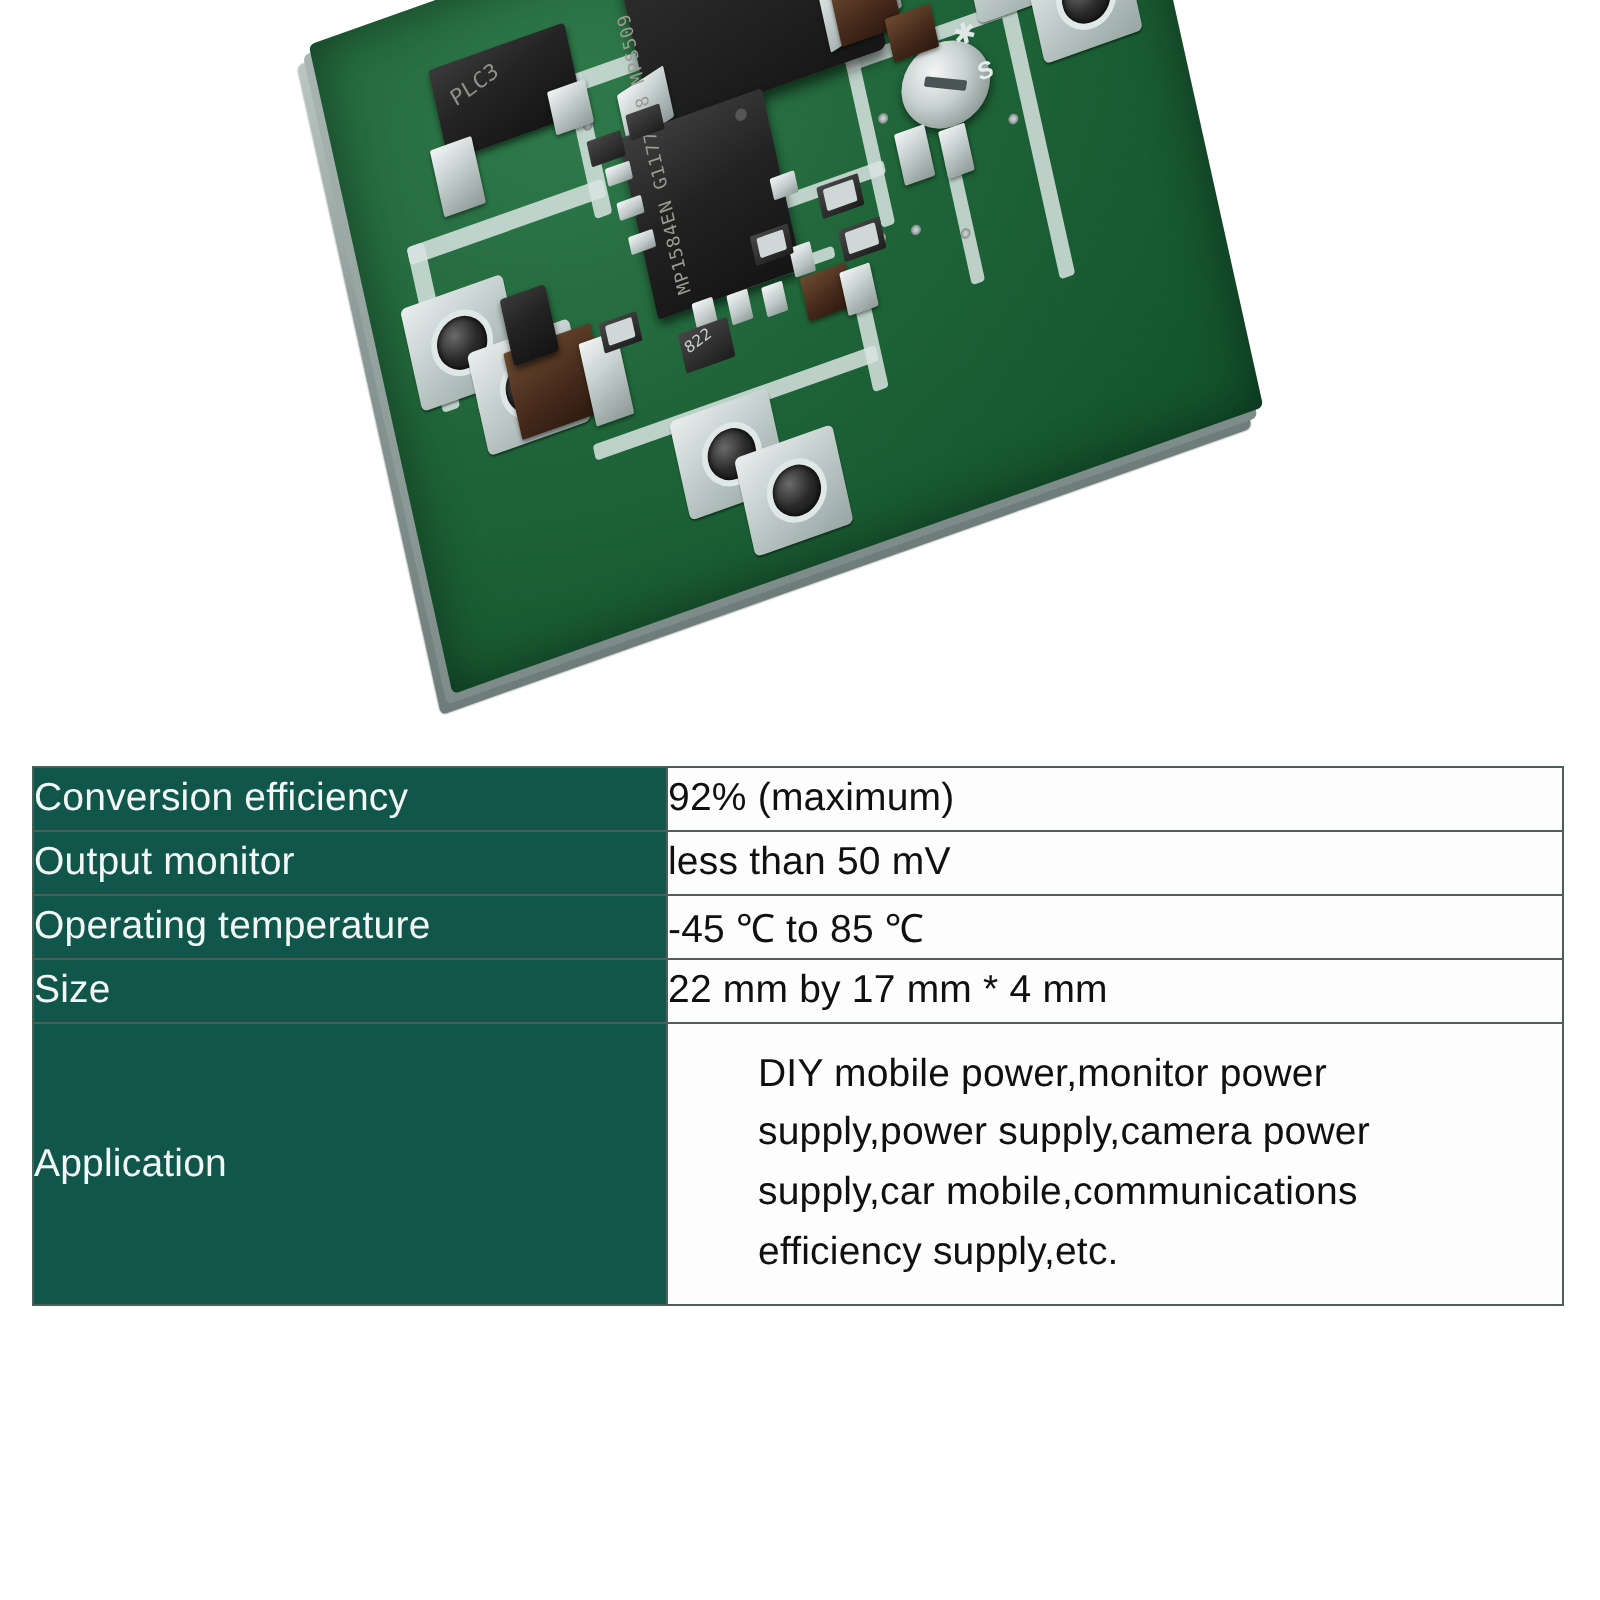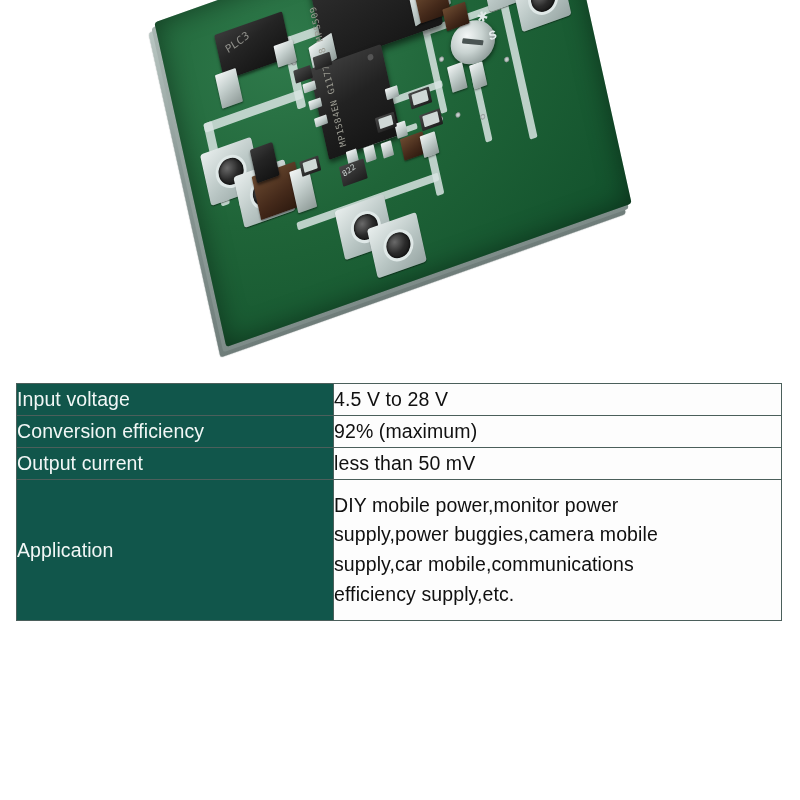--- a/index.html
+++ b/index.html
@@ -206,21 +206,21 @@
   }
   td.label-cell.tall {
     vertical-align: middle;
     height: 140px;
   }
   td.value-cell.tall {
     vertical-align: top;
     padding-top: 4px;
     line-height: 1.52;
   }
-  .app-line { display: block; white-space: nowrap; }
+  .app-line { display: block; white-space: nowrap; padding-left: 45px; }
 </style>
 </head>
 <body>
 
 <div id="product-photo">
   <div id="pcb-stage">
 
     <div class="board-wrap">
       <div class="board-edge"></div>
       <div class="board-edge2"></div>
@@ -328,44 +328,48 @@
 
       </div>
     </div>
 
   </div>
 </div>
 
 <table id="spec-table">
   <tbody>
 
-    <tr>
-      <td class="label-cell">Input voltage</td>
-      <td class="value-cell">4.5 V to 28 V</td>
-    </tr>
 
 
 
     <tr>
       <td class="label-cell">Conversion efficiency</td>
       <td class="value-cell">92% (maximum)</td>
     </tr>
 
     <tr>
-      <td class="label-cell">Output current</td>
+      <td class="label-cell">Output monitor</td>
       <td class="value-cell"> less than 50 mV</td>
     </tr>
 
 
-
+    <tr>
+      <td class="label-cell">Operating temperature</td>
+      <td class="value-cell">-45 ℃ to 85 ℃</td>
+    </tr>
+
+    <tr>
+      <td class="label-cell">Size</td>
+      <td class="value-cell">22 mm by 17 mm * 4 mm</td>
+    </tr>
 
     <tr>
       <td class="label-cell tall">Application</td>
       <td class="value-cell tall">
         <span class="app-line">DIY mobile power,monitor power</span>
-        <span class="app-line">supply,power buggies,camera mobile</span>
+        <span class="app-line">supply,power supply,camera power</span>
         <span class="app-line">supply,car mobile,communications</span>
         <span class="app-line">efficiency supply,etc.</span>
       </td>
     </tr>
 
   </tbody>
 </table>
 
 </body></html>

